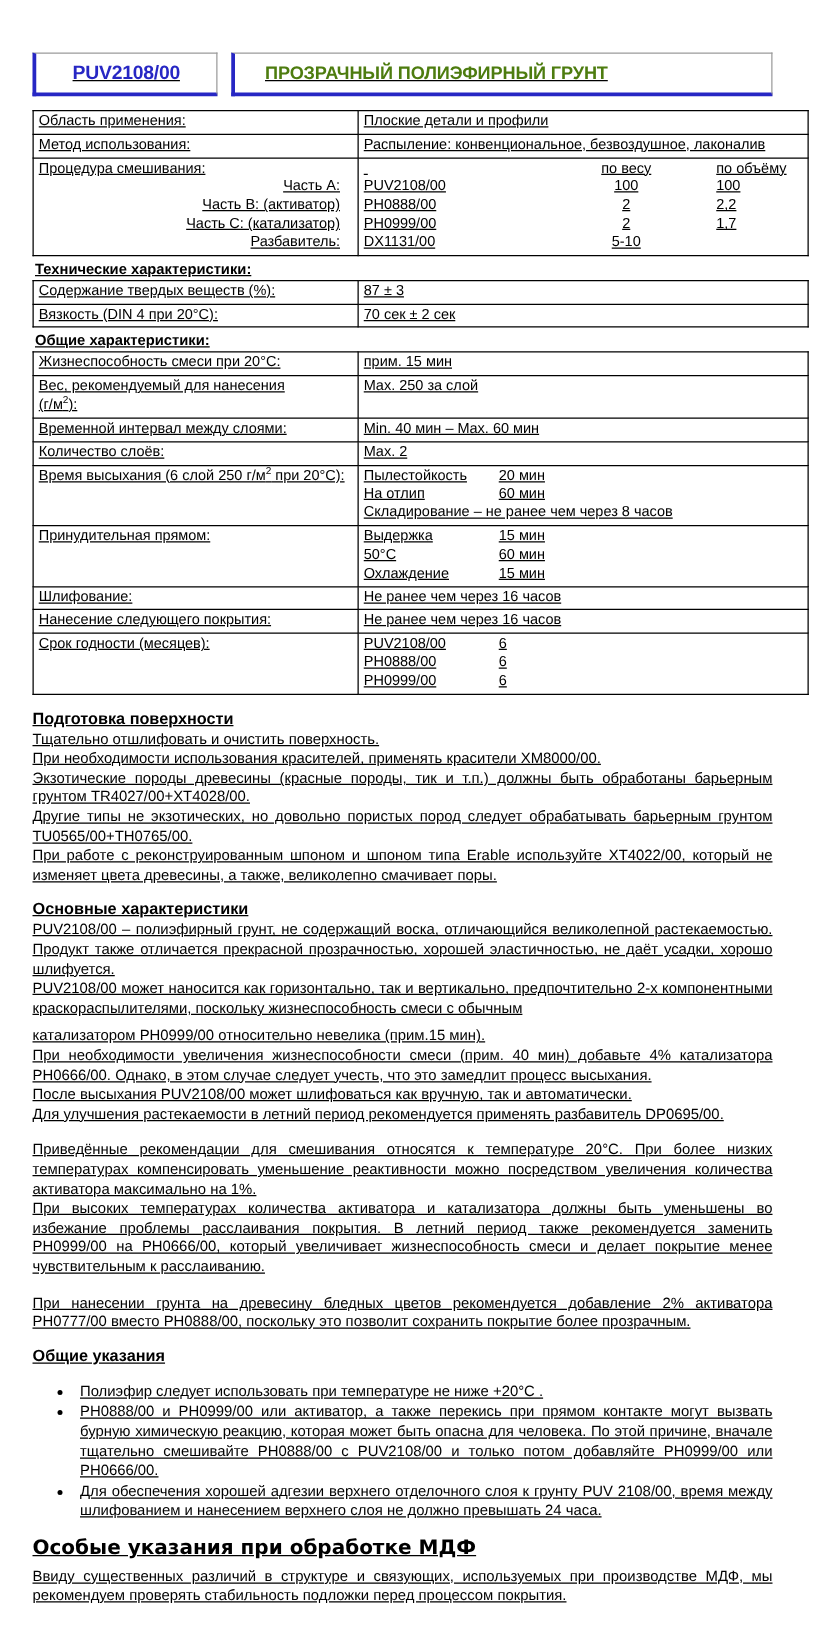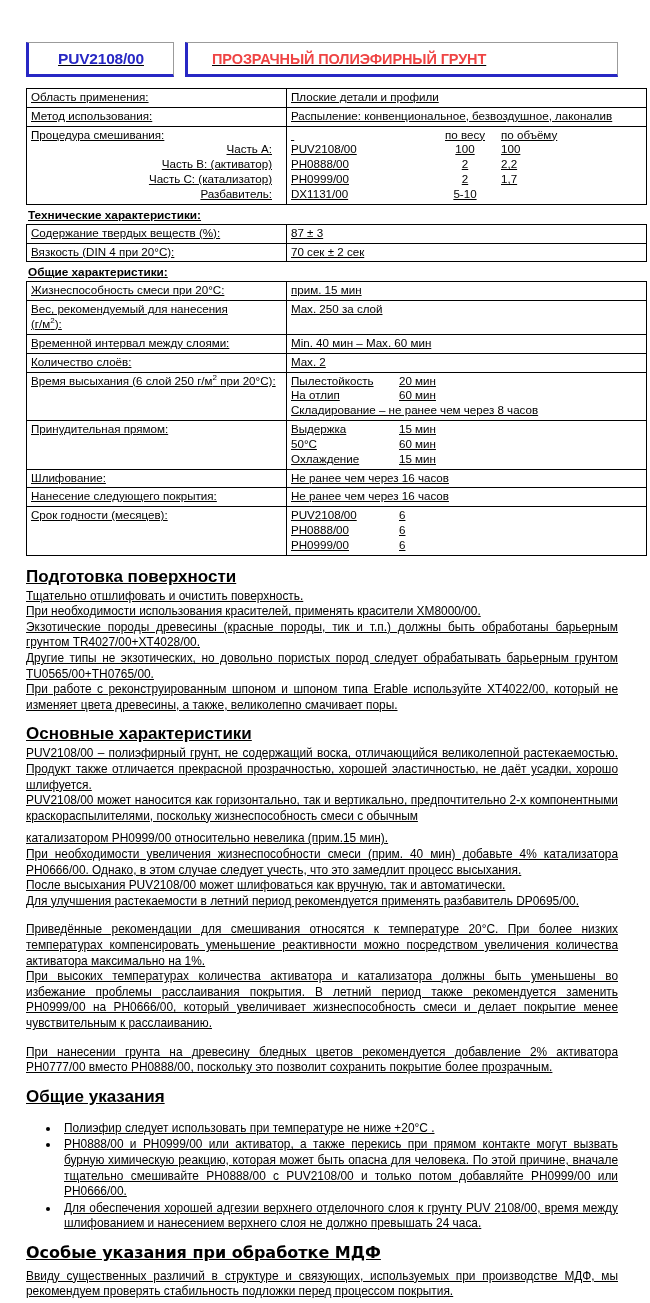--- a/index.html
+++ b/index.html
@@ -50,21 +50,21 @@
     font-weight: bold;
     font-size: 15.5px;
     letter-spacing: -0.2px;
   }
   .hdr-title {
     flex: 1;
     height: 35px;
     padding-left: 24px;
   }
   .hdr-title span {
-    color: #ef4444;
+    color: #4d7c0f;
     font-weight: bold;
     font-size: 14.5px;
     letter-spacing: -0.1px;
   }
 
   
   table.spec {
     width: 604px;
     border-collapse: collapse;
     table-layout: fixed;
@@ -83,39 +83,40 @@
     font-weight: bold;
     font-size: 11.8px;
     padding: 3px 0 2px 2px;
   }
 
   
   .mixgrid {
     display: grid;
     grid-template-columns: 138px 72px 70px;
     column-gap: 0;
+    gap: 36px;
   }
   .mixgrid .mc { padding-right: 0; }
   .ctr { text-align: center; }
   .mix-left {
     width: 243px;
     box-sizing: border-box;
     padding-right: 2px;
   }
   .mix-left div { text-align: right; }
 
   
   .kv {
     display: grid;
     grid-template-columns: 108px auto;
   }
 
   
   h3.sec {
-    font-size: 17px;
+    font-size: 13px;
     font-weight: bold;
     margin: 11px 0 2px 0;
   }
   h3.sec.alt {
     font-family: "DejaVu Sans", sans-serif;
     font-size: 16px;
   }
   p.tx {
     font-size: 11.9px;
     line-height: 1.31;

